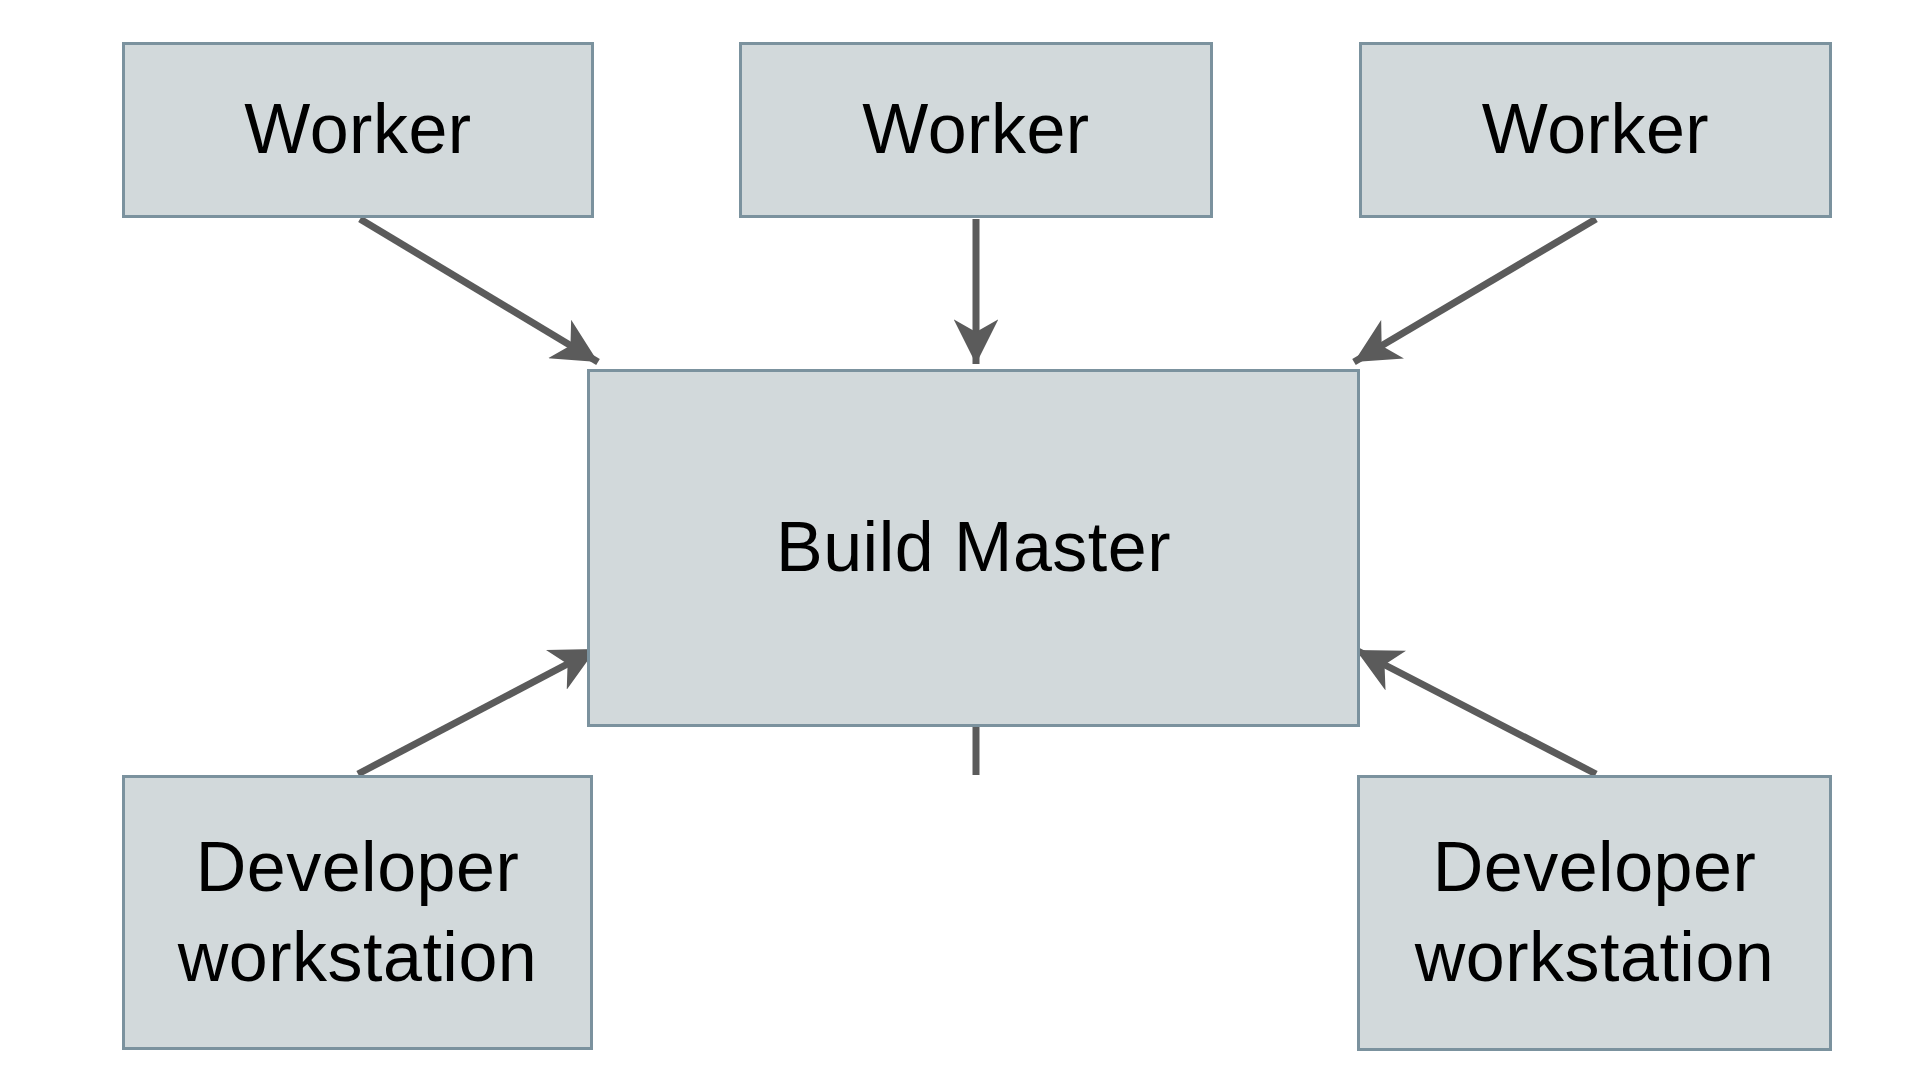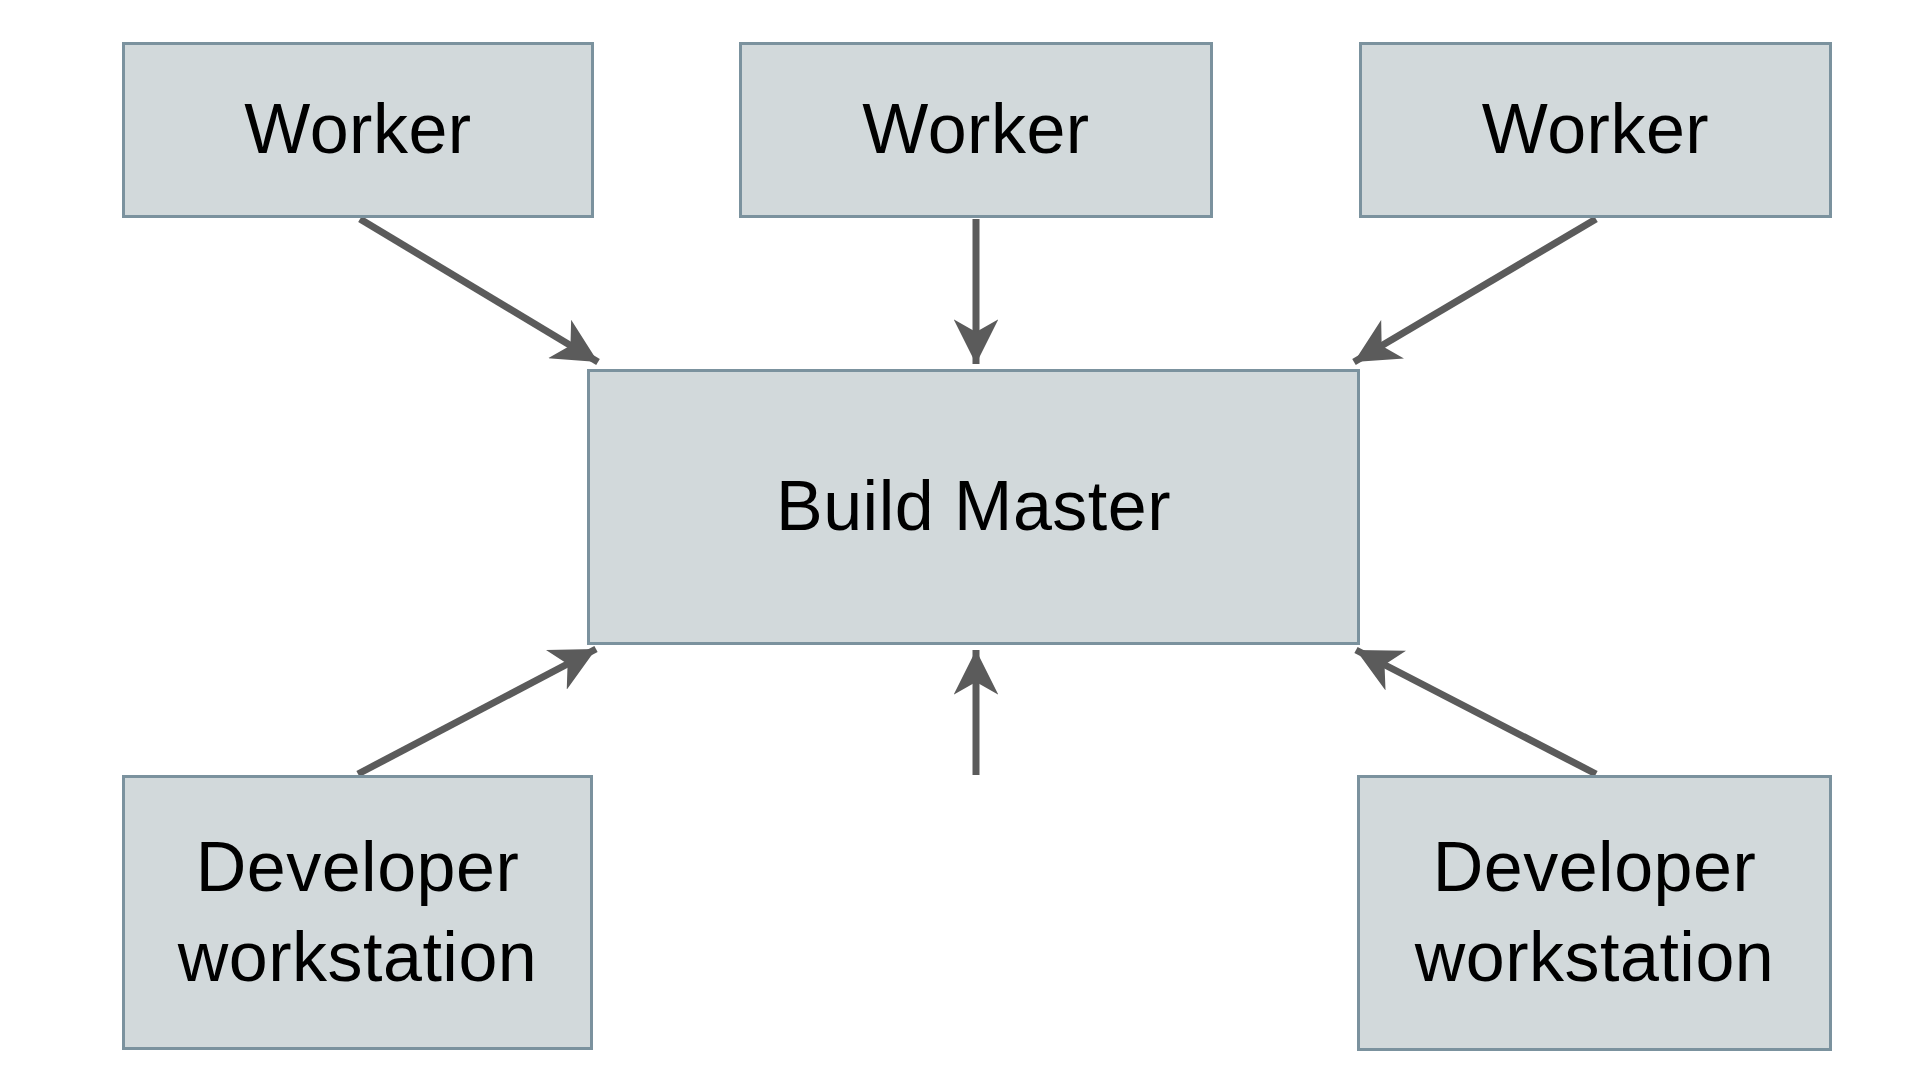--- a/index.html
+++ b/index.html
@@ -48,21 +48,21 @@
   }
   .node .label {
     display: block;
     width: 100%;
     padding: 0 22px;
   }
   
   #node-worker-1        { left: 122px;  top: 42px;  width: 472px; height: 176px; }
   #node-worker-2        { left: 739px;  top: 42px;  width: 474px; height: 176px; }
   #node-worker-3        { left: 1359px; top: 42px;  width: 473px; height: 176px; }
-  #node-build-master    { left: 587px;  top: 369px; width: 773px; height: 276px; text-align: center; }
+  #node-build-master    { left: 587px;  top: 369px; width: 773px; height: 358px; text-align: center; }
   #node-dev-1           { left: 122px;  top: 775px; width: 471px; height: 275px; }
   #node-ci-server       { left: 740px;  top: 774px; width: 473px; height: 276px; }
   #node-dev-2           { left: 1357px; top: 775px; width: 475px; height: 276px; }
 </style>
 </head>
 <body>
 
 <div class="canvas">
 
   <svg class="edge-layer" viewBox="0 0 1910 1090" xmlns="http://www.w3.org/2000/svg">

